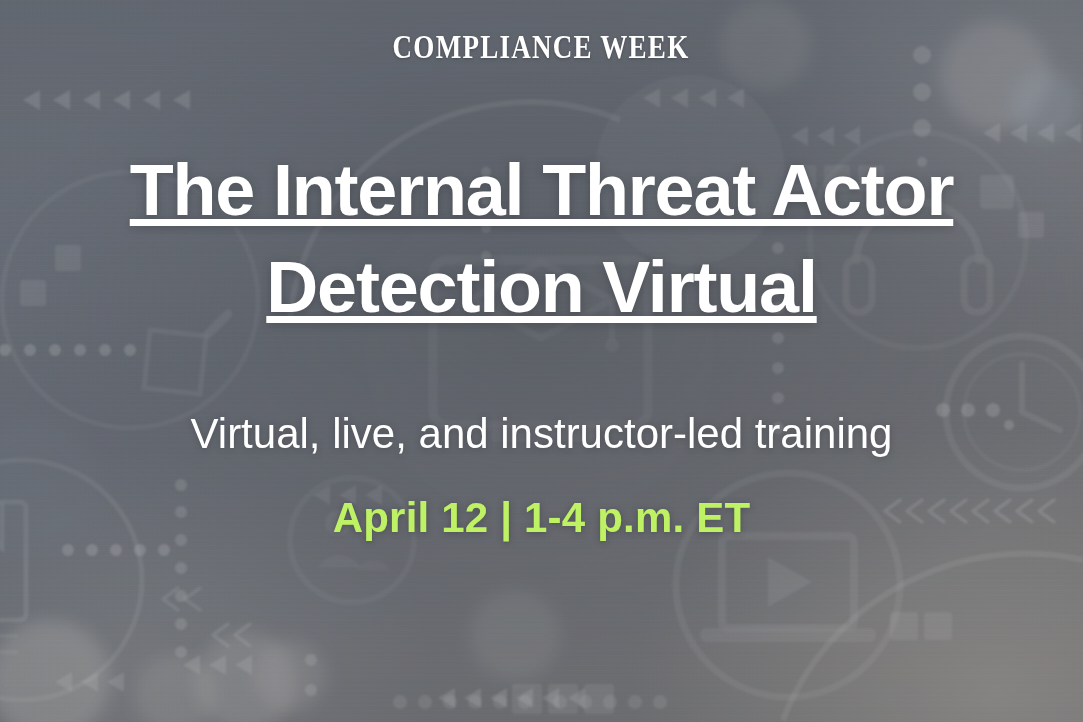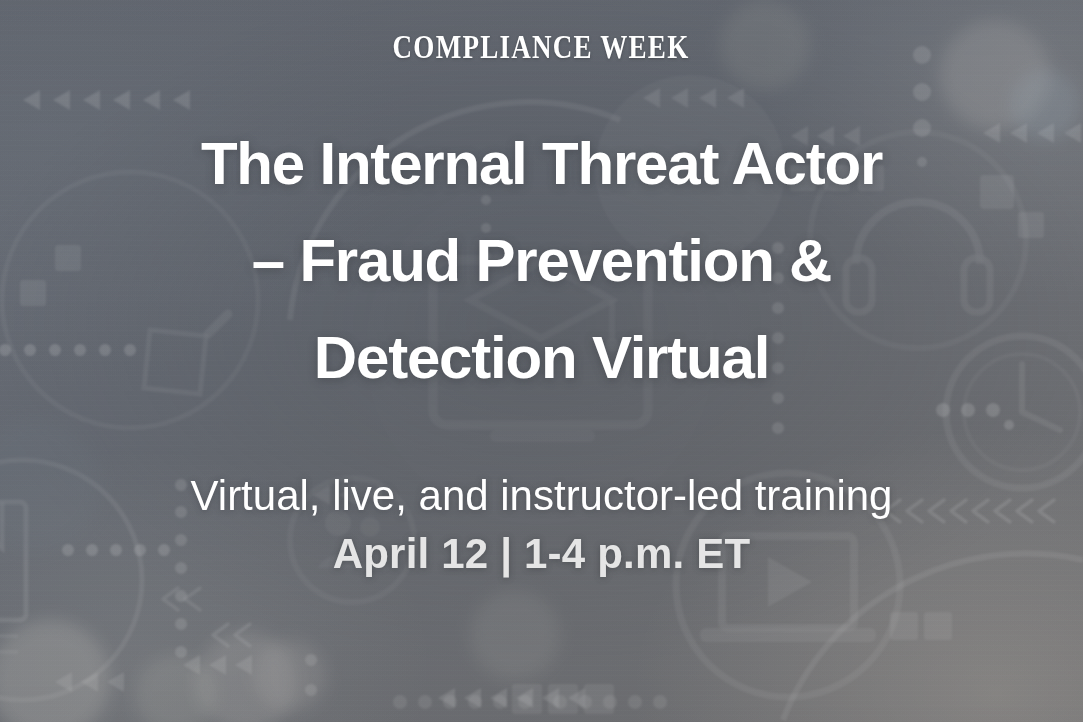--- a/index.html
+++ b/index.html
@@ -66,46 +66,47 @@
     font-weight: 700;
     font-size: 33px;
     letter-spacing: 1.5px;
     color: #ffffff;
     text-shadow: 0 1px 3px rgba(40,42,46,0.45);
     transform: scaleX(0.82);
     transform-origin: center;
     white-space: nowrap;
   }
   .headline {
-    margin-top: 49px;
+    margin-top: 76px;
     width: 1060px;
     font-weight: 700;
-    font-size: 60px;
+    font-size: 72px;
     line-height: 97px;
     letter-spacing: -1.2px;
     color: #ffffff;
     text-shadow: 0 2px 10px rgba(45,48,52,0.40);
+    text-decoration: underline;
   }
   .headline .ln { display: block; }
   .subtitle {
     margin-top: 25px;
     font-weight: 300;
     font-size: 42px;
     line-height: 50px;
     letter-spacing: 0px;
     color: #ffffff;
     text-shadow: 0 1px 6px rgba(45,48,52,0.40);
   }
   .dateline {
-    margin-top: 8px;
+    margin-top: 34px;
     font-weight: 700;
     font-size: 42px;
     line-height: 50px;
     letter-spacing: 0.2px;
-    color: #e5e5e5;
+    color: #bef264;
     text-shadow: 0 1px 6px rgba(45,48,52,0.45);
   }
 </style>
 </head>
 <body>
 
 <div id="stage">
 
   <div class="bg-base"></div>
   <div class="bg-lines"></div>
@@ -361,21 +362,20 @@
   </div>
 
   <div class="scrim"></div>
 
   <div class="content">
 
     <div class="brand">COMPLIANCE WEEK</div>
 
     <h1 class="headline">
       <span class="ln">The Internal Threat Actor</span>
-      <span class="ln">– Fraud Prevention &amp;</span>
       <span class="ln">Detection Virtual</span>
     </h1>
 
     <div class="subtitle">Virtual, live, and instructor-led training</div>
 
     <div class="dateline">April 12 | 1-4 p.m. ET</div>
 
   </div>
 </div>
 

